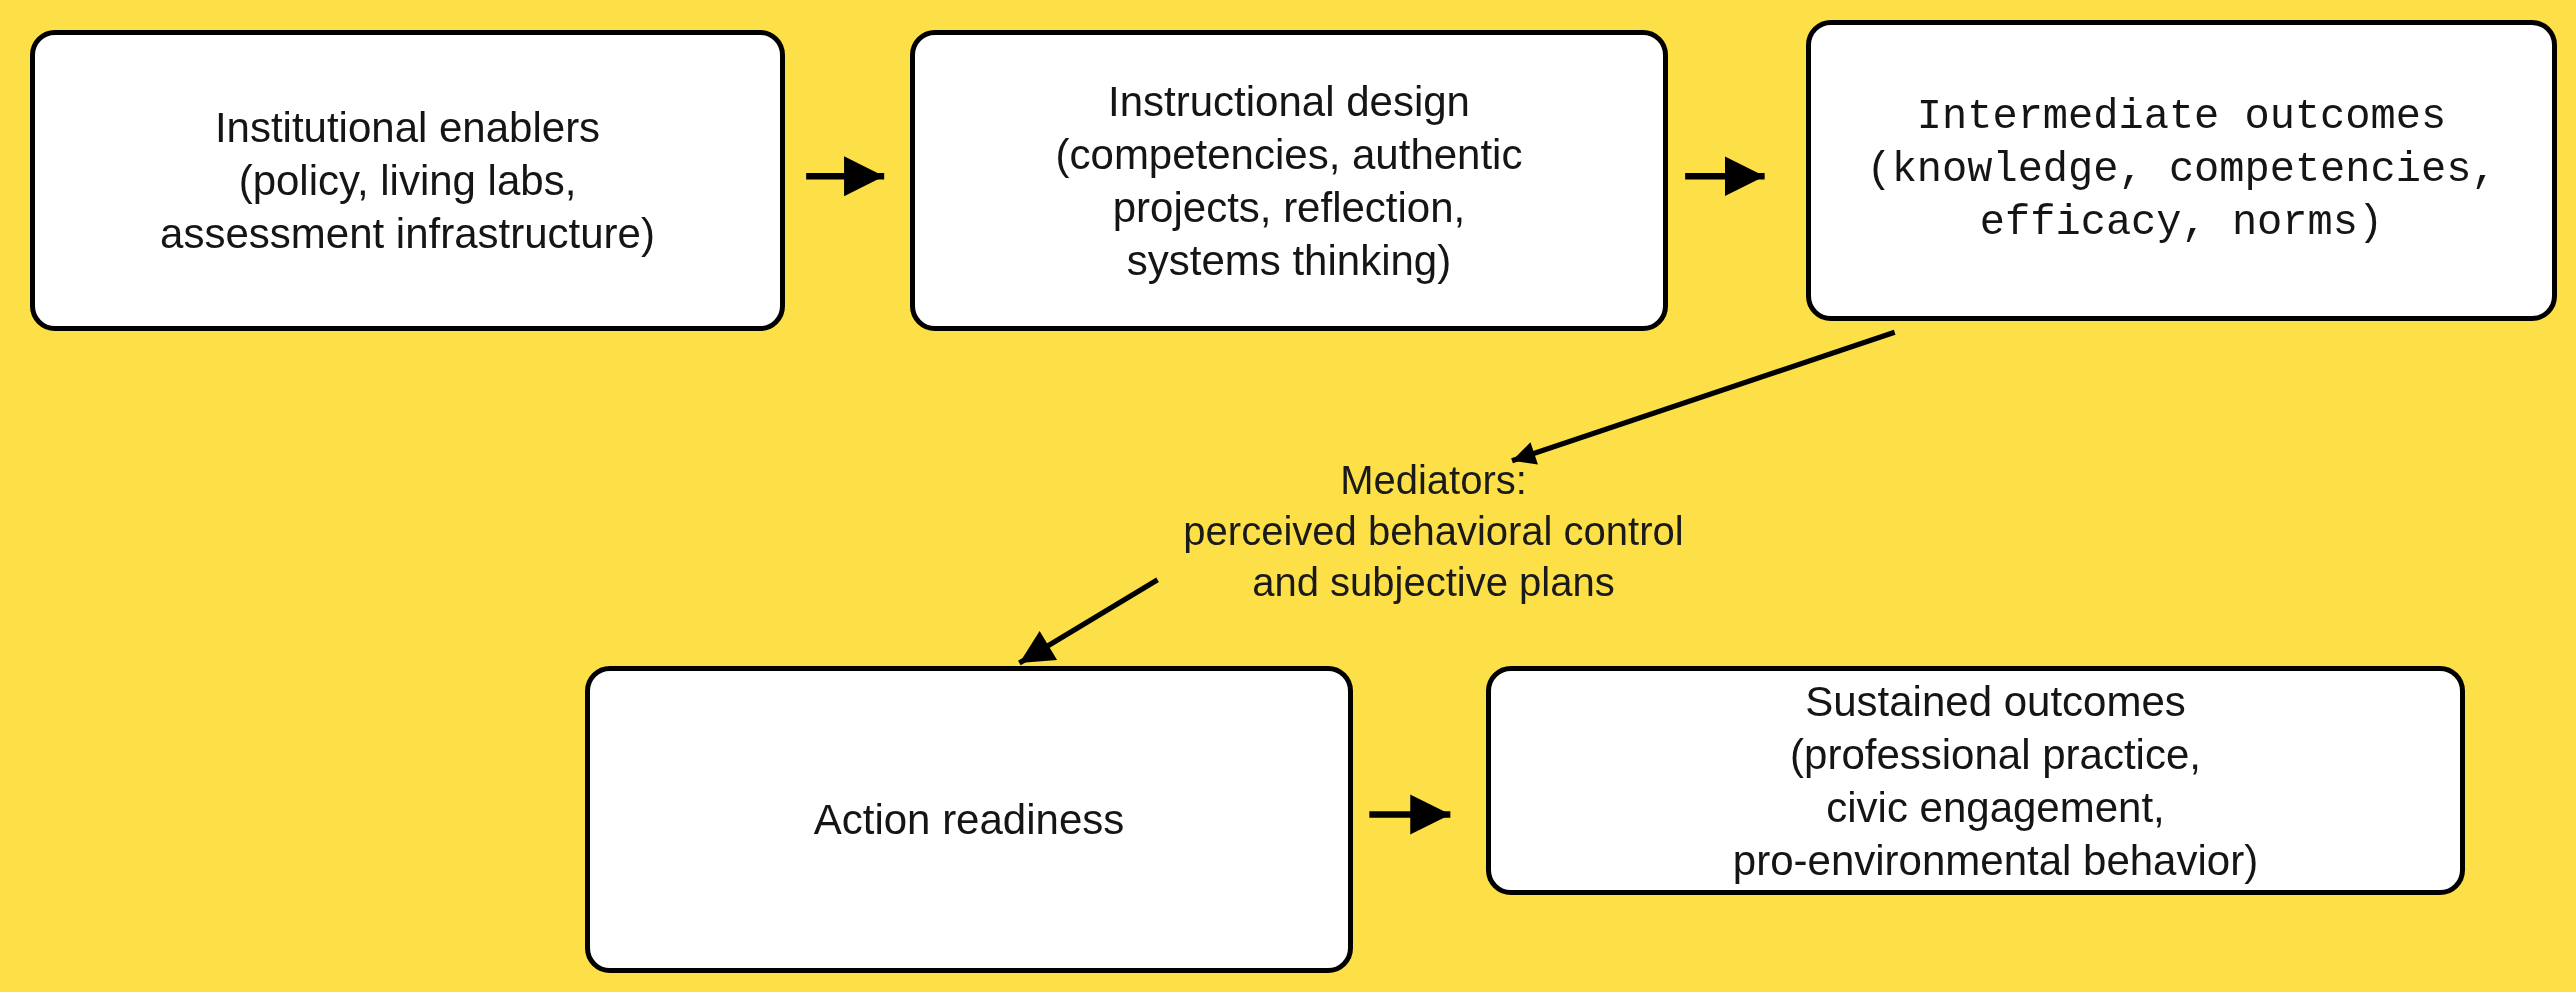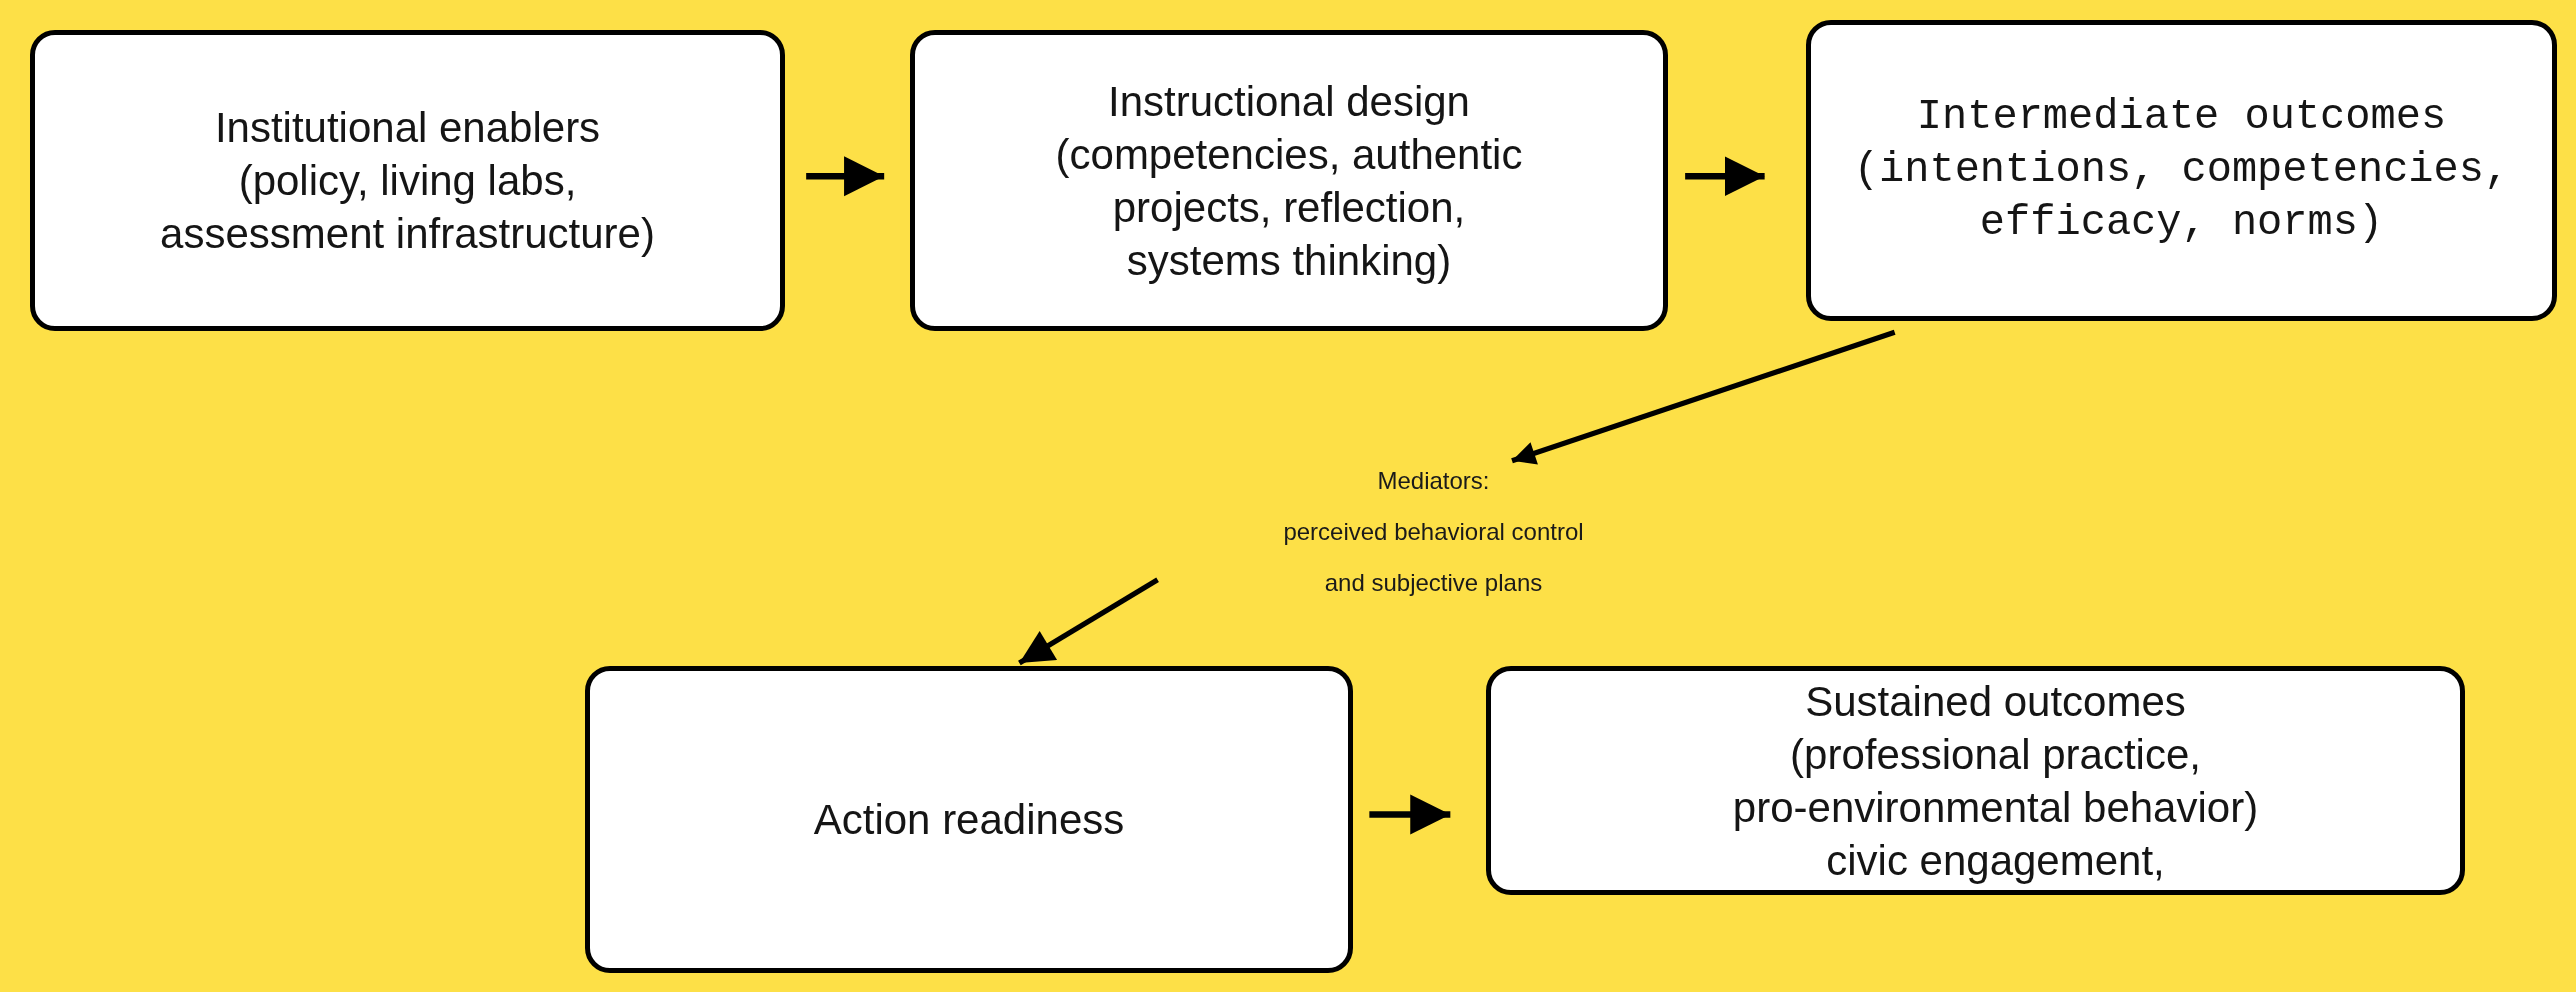--- a/index.html
+++ b/index.html
@@ -43,21 +43,21 @@
   .n2 { left: 910px; top: 30px;  width: 758px; height: 301px; }
   .n3 { left: 1806px; top: 20px;  width: 751px; height: 301px; font-family: Liberation Mono, monospace; }
   .n4 { left: 585px;  top: 666px; width: 768px; height: 307px; }
   .n5 { left: 1486px; top: 666px; width: 979px; height: 229px; padding-left: 40px; }
   .float-label {
     position: absolute;
     left: 1010px;
     top: 455px;
     width: 847px;
     text-align: center;
-    font-size: 24px;
+    font-size: 40px;
     line-height: 51px;
     white-space: nowrap;
     color: #1a1a1a;
   }
 </style>
 </head>
 <body>
 
 <div class="canvas">
 
@@ -108,40 +108,40 @@
       <div>Instructional design</div>
       <div>(competencies, authentic</div>
       <div>projects, reflection,</div>
       <div>systems thinking)</div>
     </div>
   </div>
 
   <div class="node n3">
     <div class="node-text">
       <div>Intermediate outcomes</div>
-      <div>(intentions, competencies,</div>
+      <div>(knowledge, competencies,</div>
       <div>efficacy, norms)</div>
     </div>
   </div>
 
   <div class="float-label">
     <div>Mediators:</div>
     <div>perceived behavioral control</div>
     <div>and subjective plans</div>
   </div>
 
   <div class="node n4">
     <div class="node-text">
       <div>Action readiness</div>
     </div>
   </div>
 
   <div class="node n5">
     <div class="node-text">
       <div>Sustained outcomes</div>
       <div>(professional practice,</div>
+      <div>civic engagement,</div>
       <div>pro-environmental behavior)</div>
-      <div>civic engagement,</div>
     </div>
   </div>
 
 </div>
 
 
 </body></html>

